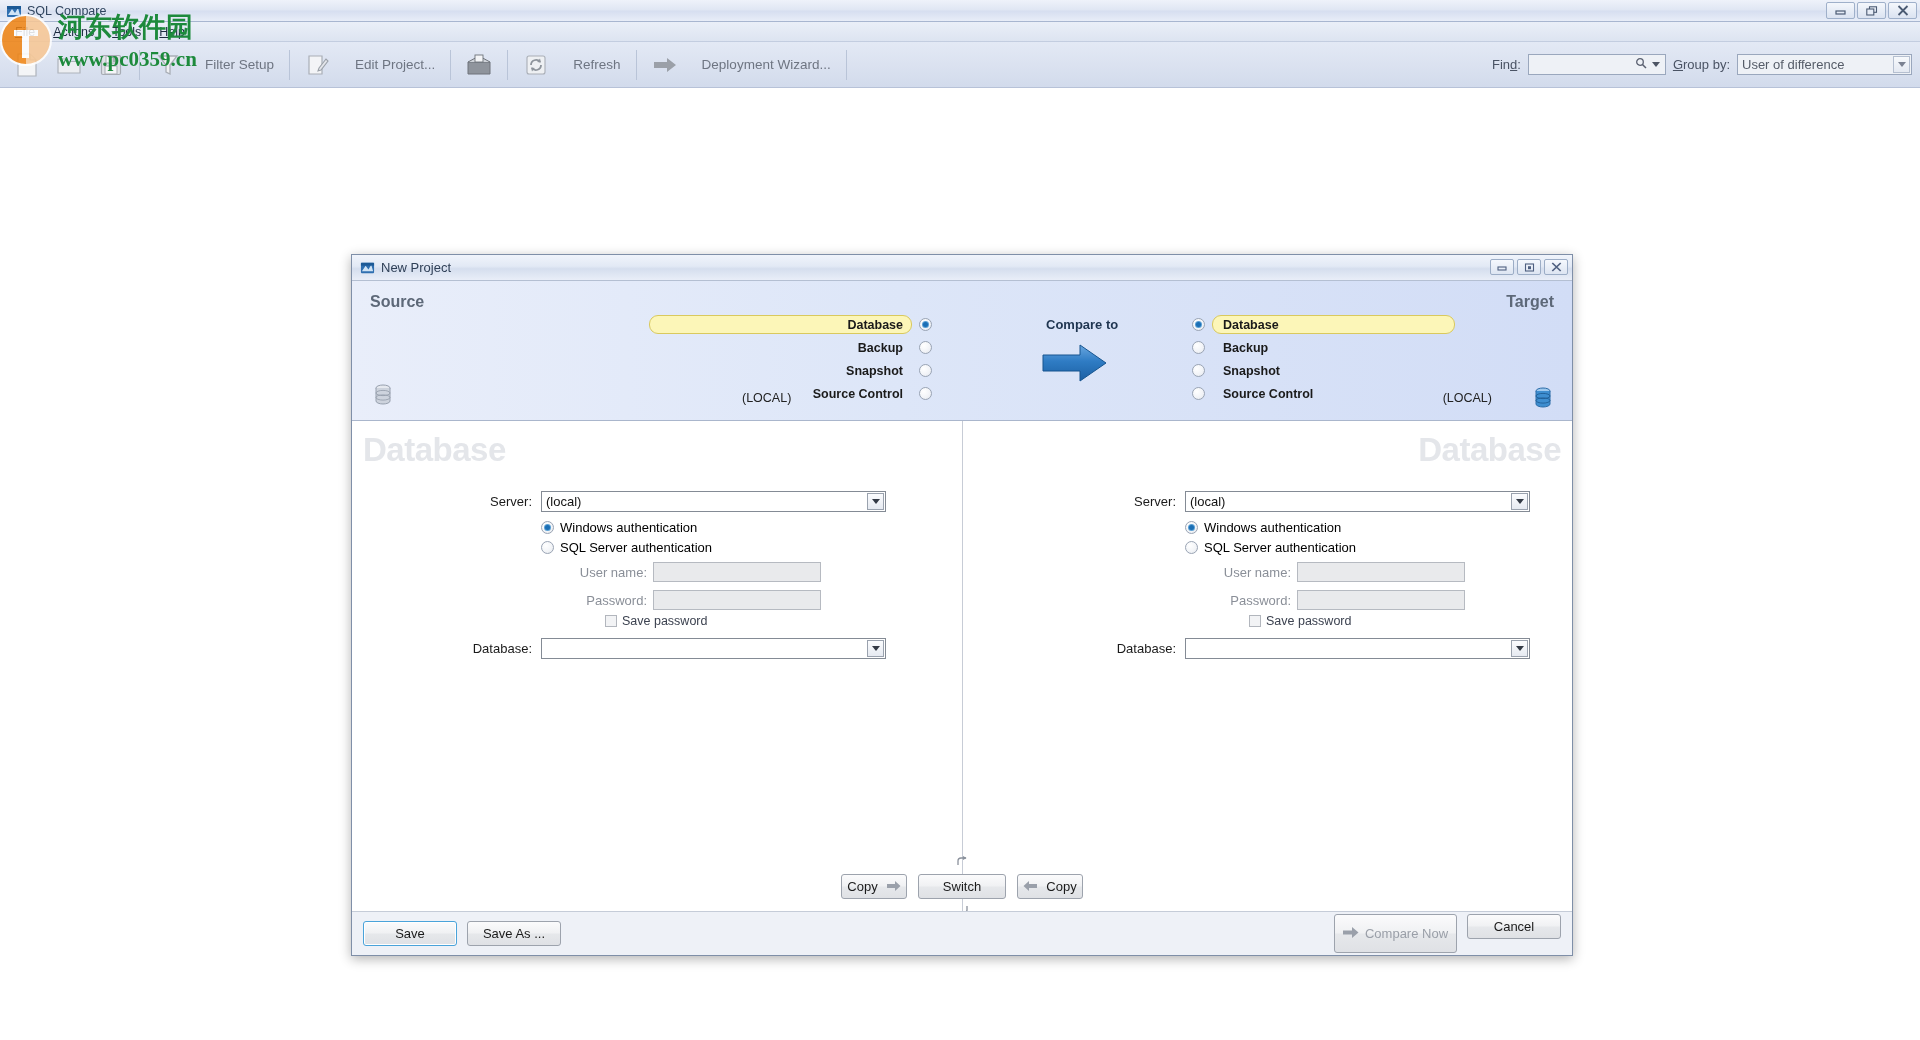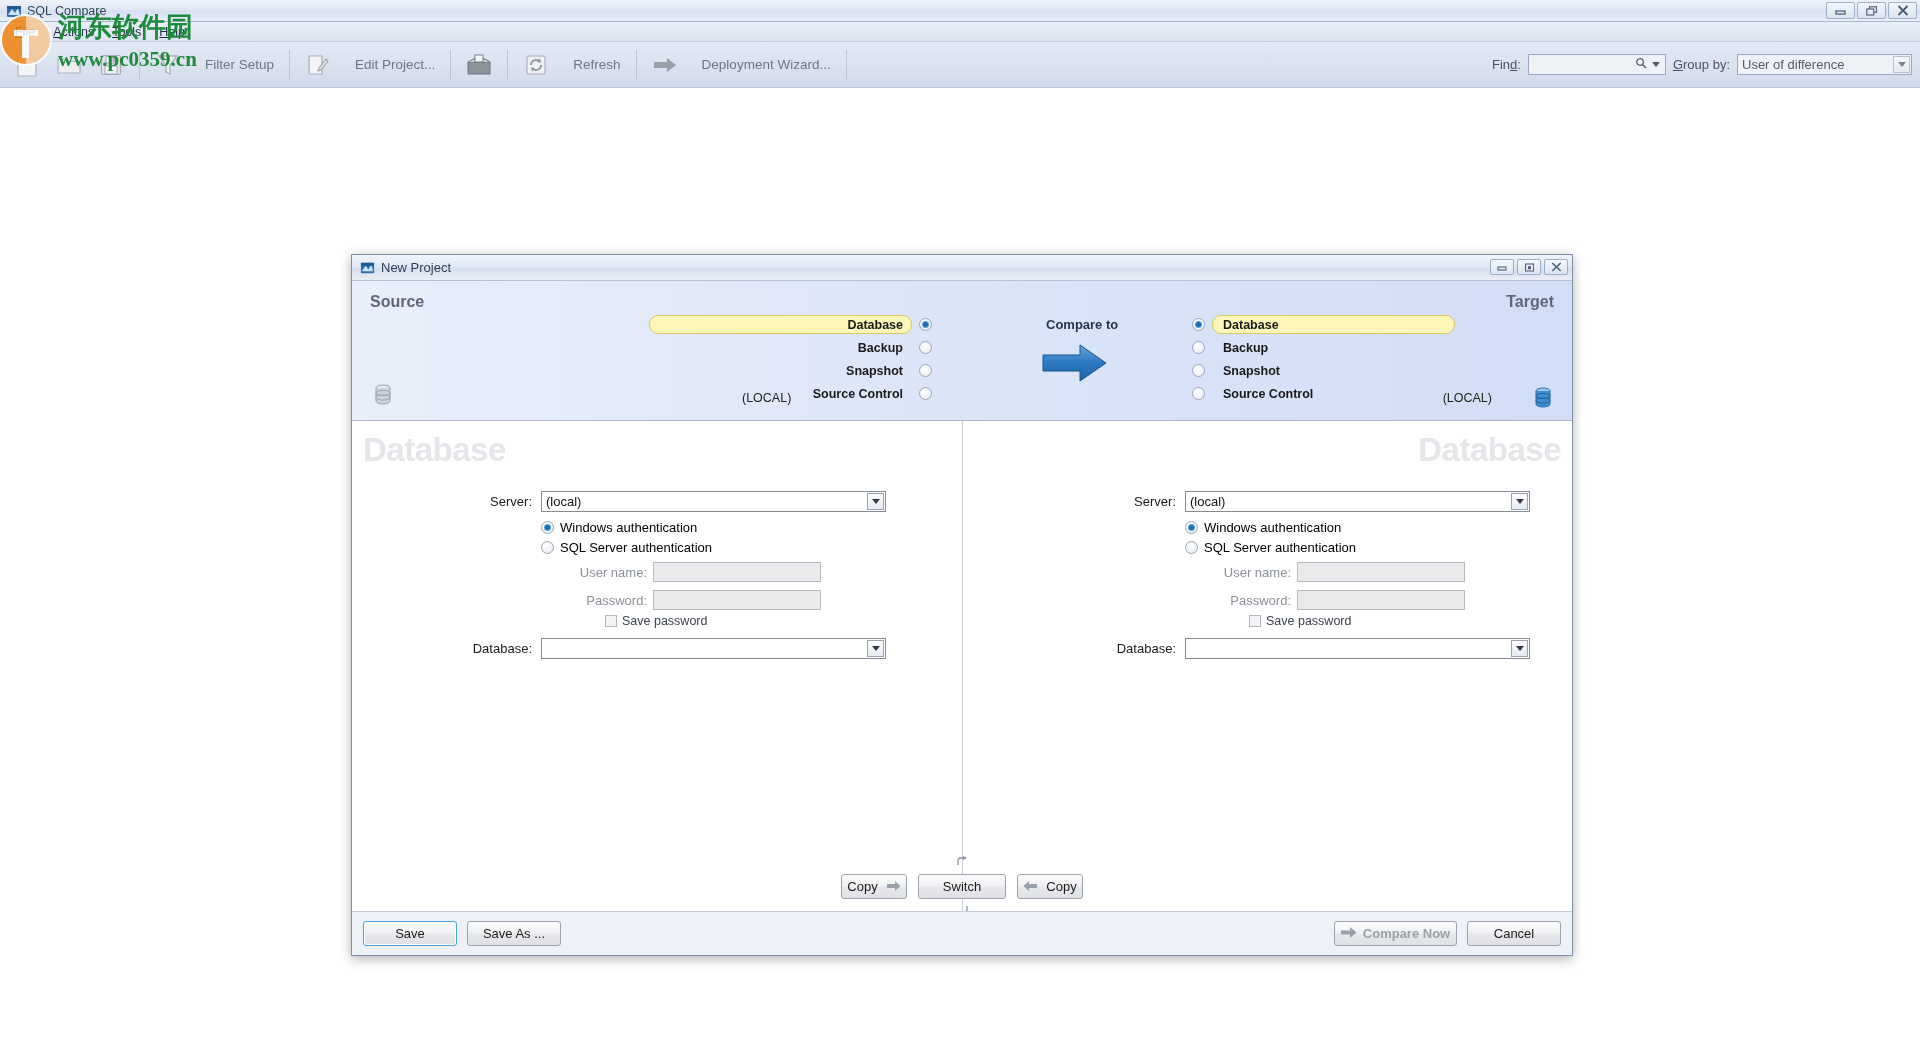--- a/index.html
+++ b/index.html
@@ -733,21 +733,21 @@
       <div class="dlg-footer">
         <div class="footer-left">
           <div class="btn focusring" style="width:94px; height:25px;">
             <span>Save</span>
           </div>
           <div class="btn" style="width:94px; height:25px;">
             <span>Save As ...</span>
           </div>
         </div>
         <div class="footer-right">
-          <div class="btn disabled" style="width:123px; height:25px; gap:6px;font-weight:bold;">
+          <div class="btn disabled" style="width:123px; height:39px; gap:6px;">
             <span>
               <svg width="16" height="11" viewBox="0 0 16 11">
                   <path d="M0 3.5 H9 V0 L15.5 5.5 L9 11 V7.5 H0 Z" fill="#9aa0aa"></path>
                 </svg>
             </span>
             <span>Compare Now</span>
           </div>
           <div class="btn" style="width:94px; height:25px;">
             <span>Cancel</span>
           </div>

